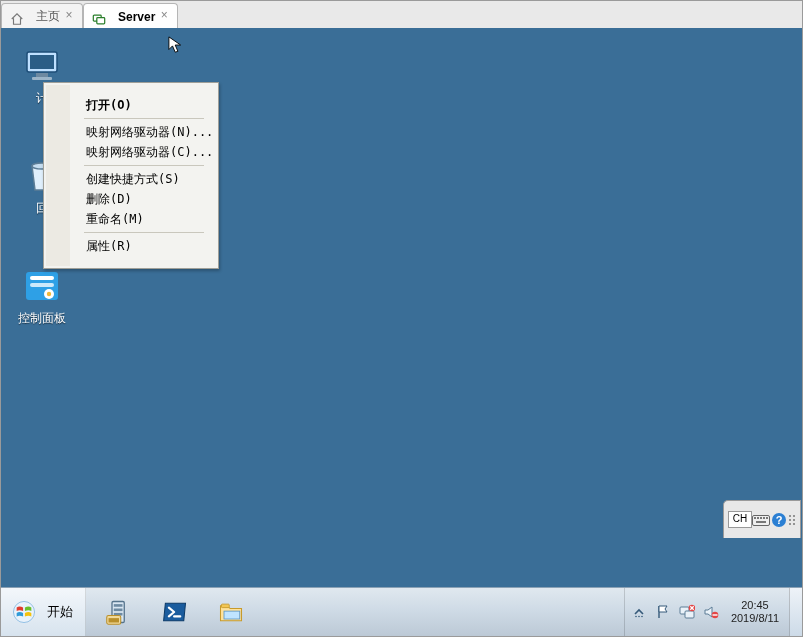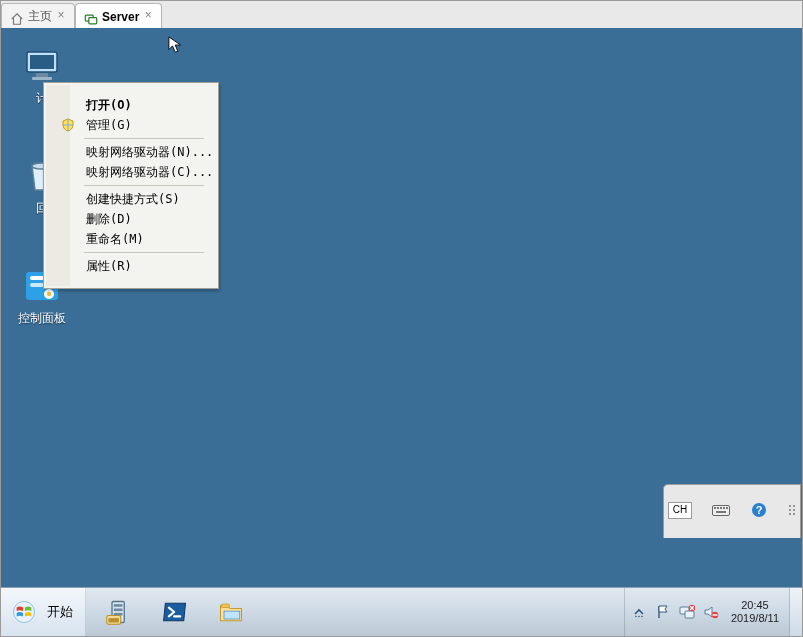--- a/index.html
+++ b/index.html
@@ -18,21 +18,21 @@
   .tab-strip{
     position:absolute;left:0;top:0;right:0;height:27px;
     background:#e9e9e9;border-bottom:1px solid #b5b5b5;
   }
   .tab{
     position:relative;float:left;height:25px;line-height:25px;
     padding:0 22px 0 8px;margin-top:2px;
     border:1px solid #b5b5b5;border-bottom:none;
     border-top-left-radius:4px;border-top-right-radius:4px;
     background:#f3f3f3;color:#555;
-    display:flex;align-items:center;gap:4px;
+    display:flex;align-items:center;gap:12px;
   }
   .tab.active{
     background:#fefefe;color:#000;font-weight:bold;
     height:26px;border-bottom:1px solid #fefefe;margin-bottom:-1px;
   }
   .tab .close{
     position:absolute;right:6px;top:5px;width:14px;height:14px;
     line-height:12px;text-align:center;color:#888;font-weight:normal;
   }
   .tab .tab-icon{width:14px;height:14px;display:inline-block;}
@@ -80,21 +80,21 @@
   
   .cursor-arrow{
     position:absolute;left:167px;top:8px;width:18px;height:18px;
     pointer-events:none;
   }
 
   
   .ime-bar{
     position:absolute;right:1px;bottom:49px;height:21px;
     background:#e8e8e8;border:1px solid #9a9a9a;border-bottom:none;
-    display:flex;padding:16px 4px;gap:20px;
+    display:flex;align-items:center;padding:8px 4px;gap:0;
     border-top-left-radius:5px;
   }
   .ime-bar .cell{
     display:flex;align-items:center;justify-content:center;
     height:18px;min-width:18px;
   }
   .ime-bar .lang-pill{
     width:22px;height:15px;border:1px solid #999;
     font-size:10px;line-height:14px;text-align:center;background:#fff;
   }
@@ -192,30 +192,20 @@
         <circle cx="27" cy="28" r="2.2" fill="#f0b93a"></circle>
       </svg>
       <span class="lbl">控制面板</span>
     </div>
 
     <div class="ctx-menu">
       <div class="gutter"></div>
 
       <div class="ctx-item bold">
         <span>打开(O)</span>
-      </div>
-      <div class="ctx-item">
-        <span class="mic">
-          <svg viewBox="0 0 14 14">
-            <path d="M7 1 L12 3 V7 C12 10 9.5 12.5 7 13 C4.5 12.5 2 10 2 7 V3 Z" fill="#ffe15a" stroke="#b78b00" stroke-width="0.8"></path>
-            <path d="M7 1 L7 13" stroke="#5aa0ff" stroke-width="0.8"></path>
-            <path d="M2 7 L12 7" stroke="#5aa0ff" stroke-width="0.8"></path>
-          </svg>
-        </span>
-        <span>管理(G)</span>
       </div>
 
       <div class="ctx-sep"></div>
 
       <div class="ctx-item">
         <span>映射网络驱动器(N)...</span>
       </div>
       <div class="ctx-item">
         <span>映射网络驱动器(C)...</span>
       </div>

